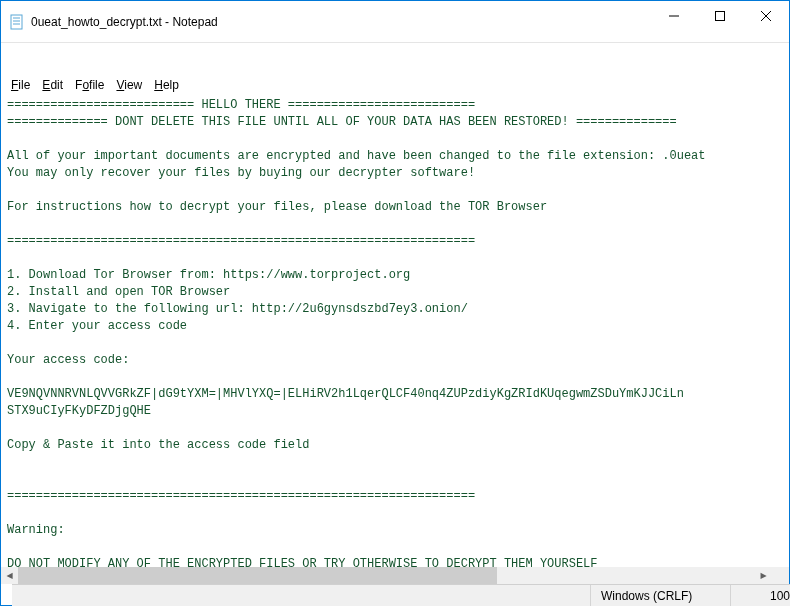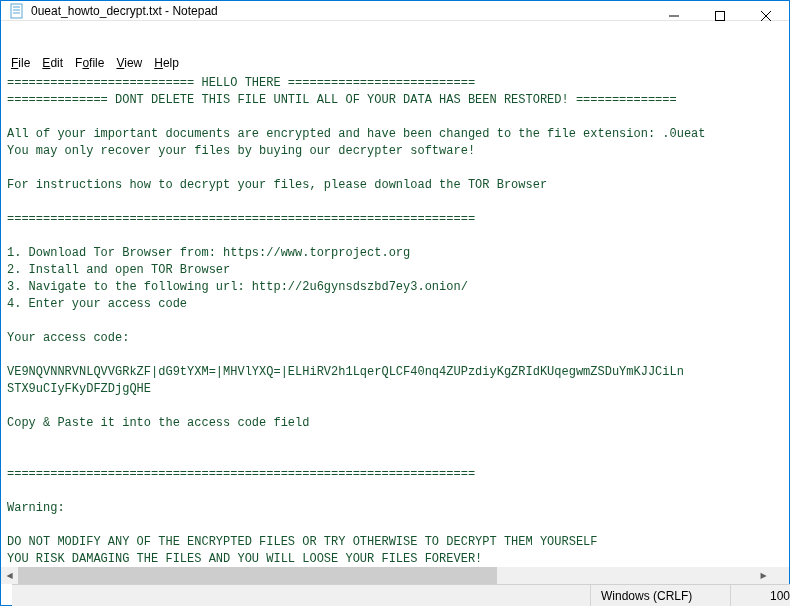--- a/index.html
+++ b/index.html
@@ -5,21 +5,21 @@
     * { box-sizing: border-box; margin: 0; padding: 0; }
     body {
       font-family: "Segoe UI", Tahoma, sans-serif;
       background: #fff;
       width: 790px;
       height: 606px;
       overflow: hidden;
       border: 1px solid #0078d7;
     }
     .titlebar {
-      height: 20px;
+      height: 42px;
       background: #fff;
       display: flex;
       align-items: center;
       border-bottom: 1px solid #e5e5e5;
     }
     .titlebar-icon {
       width: 16px;
       height: 16px;
       margin: 0 6px 0 8px;
       display: inline-block;

